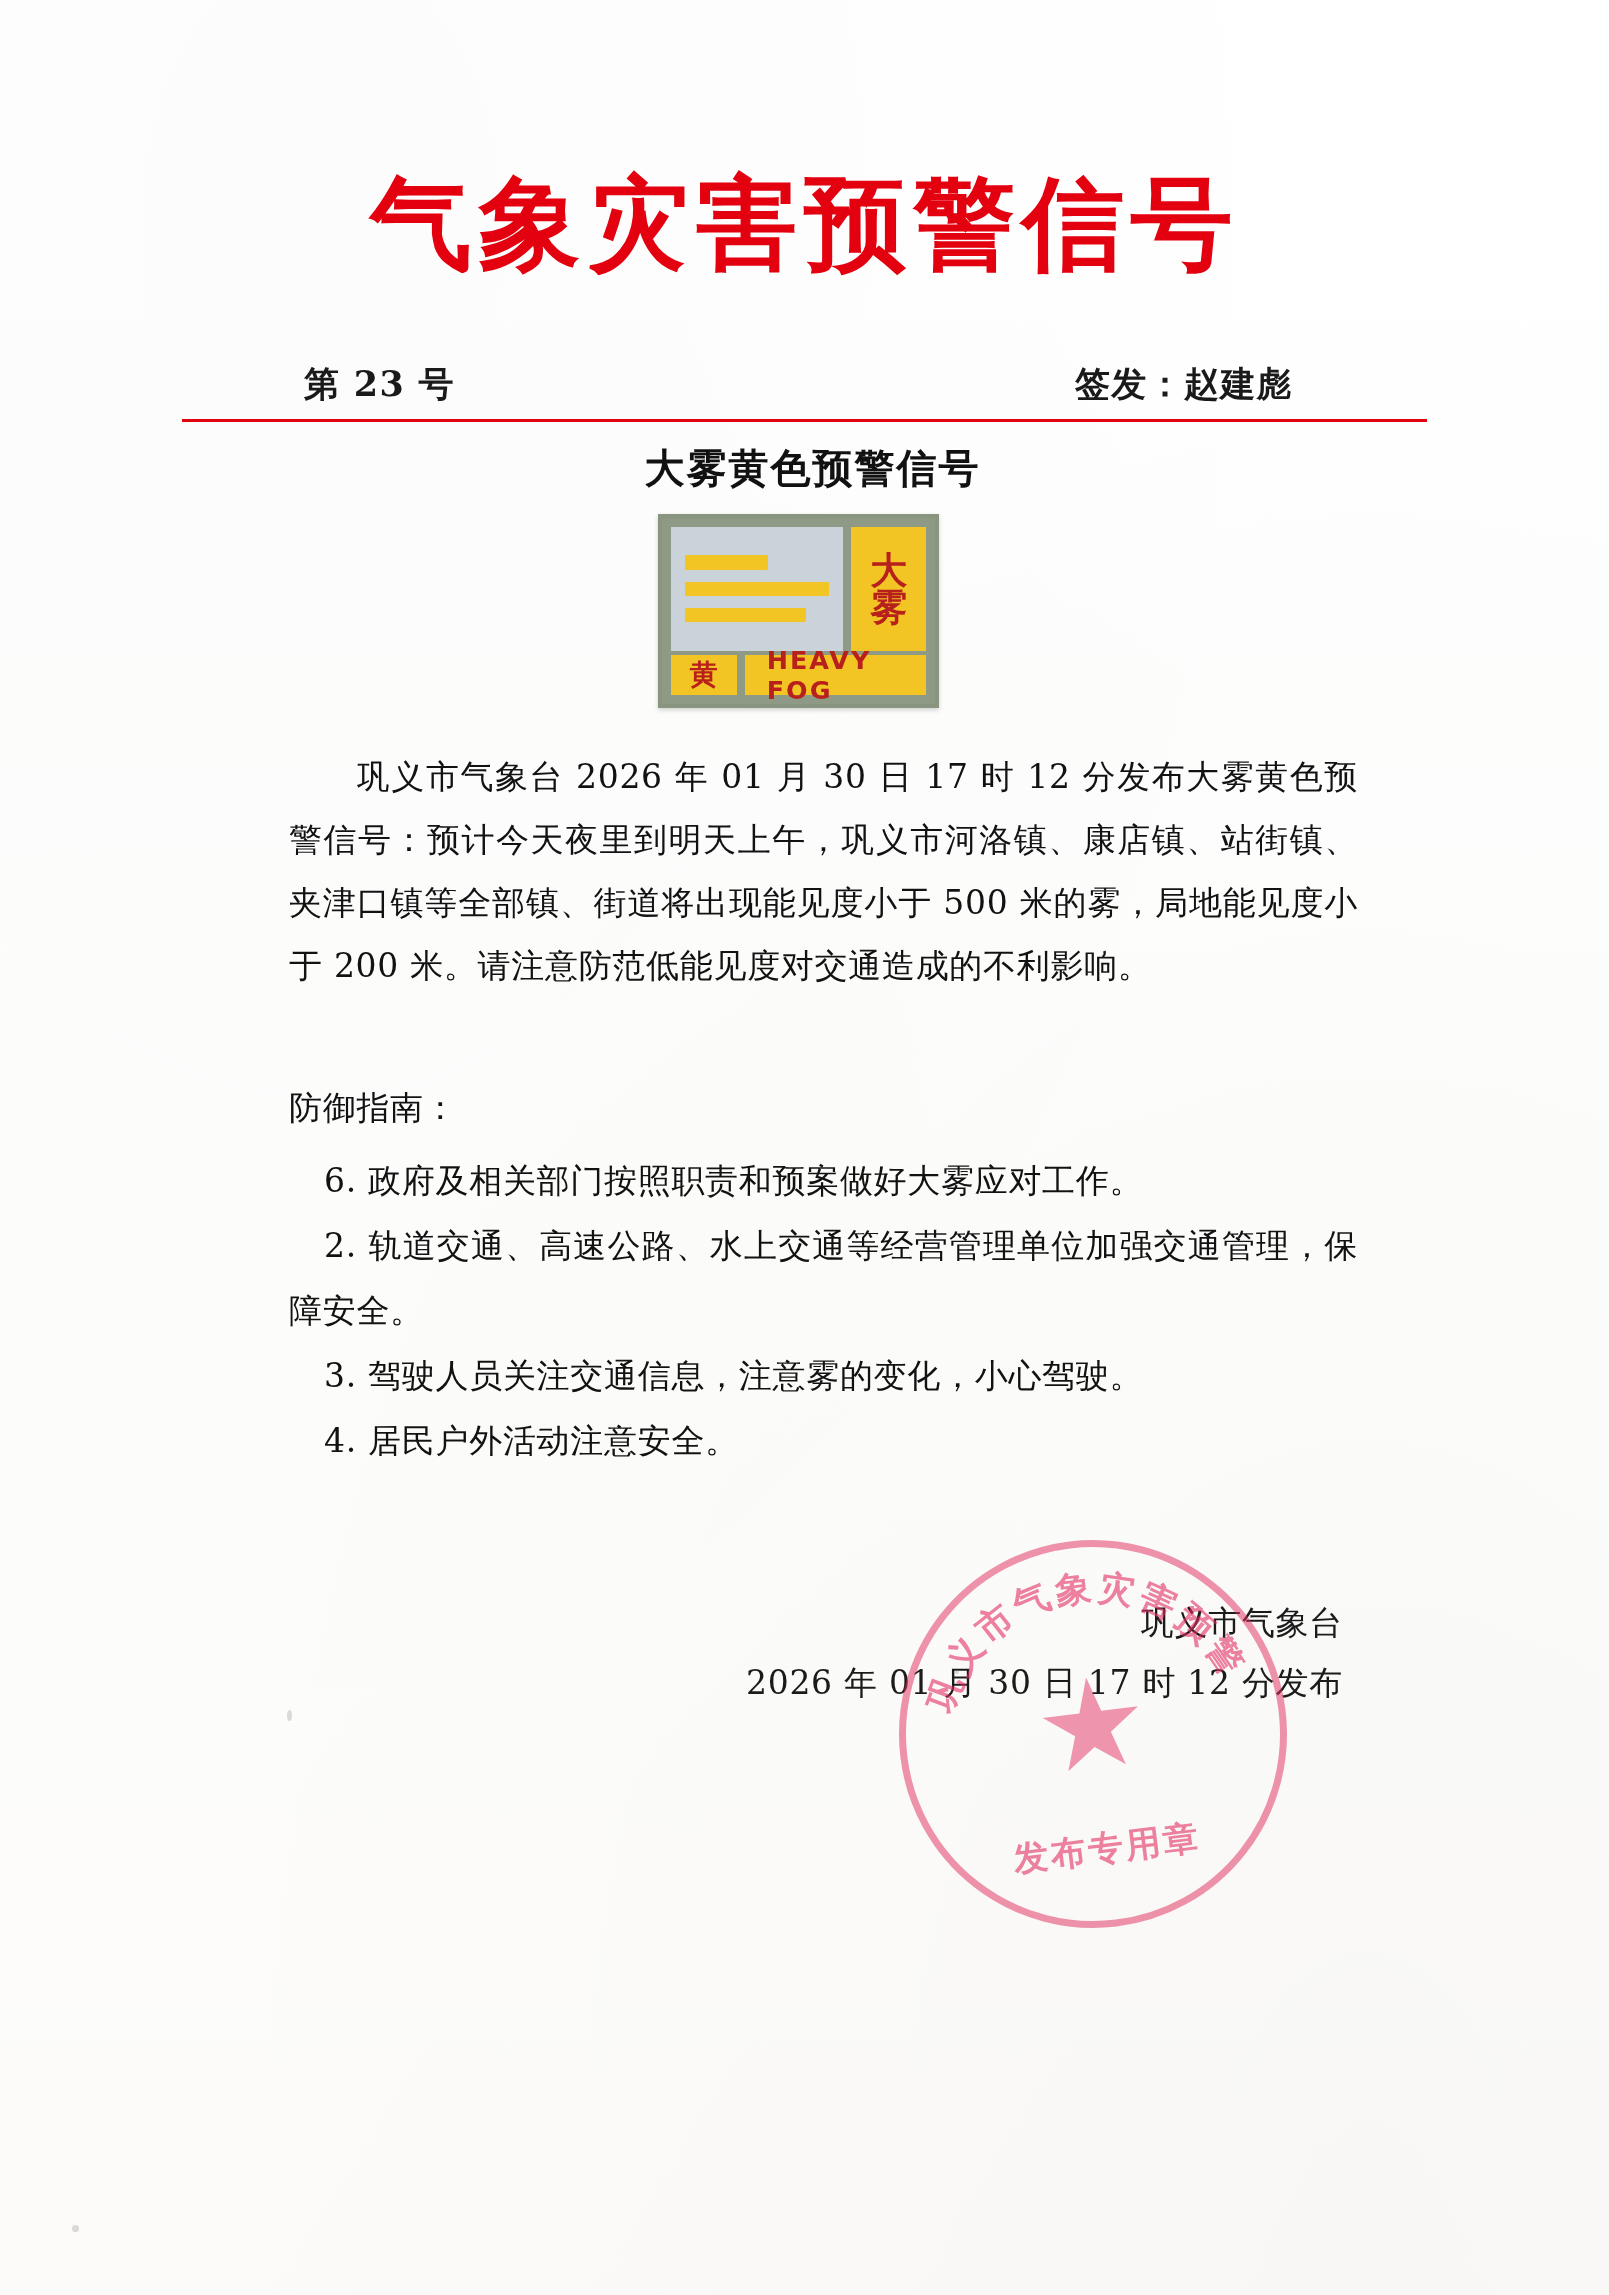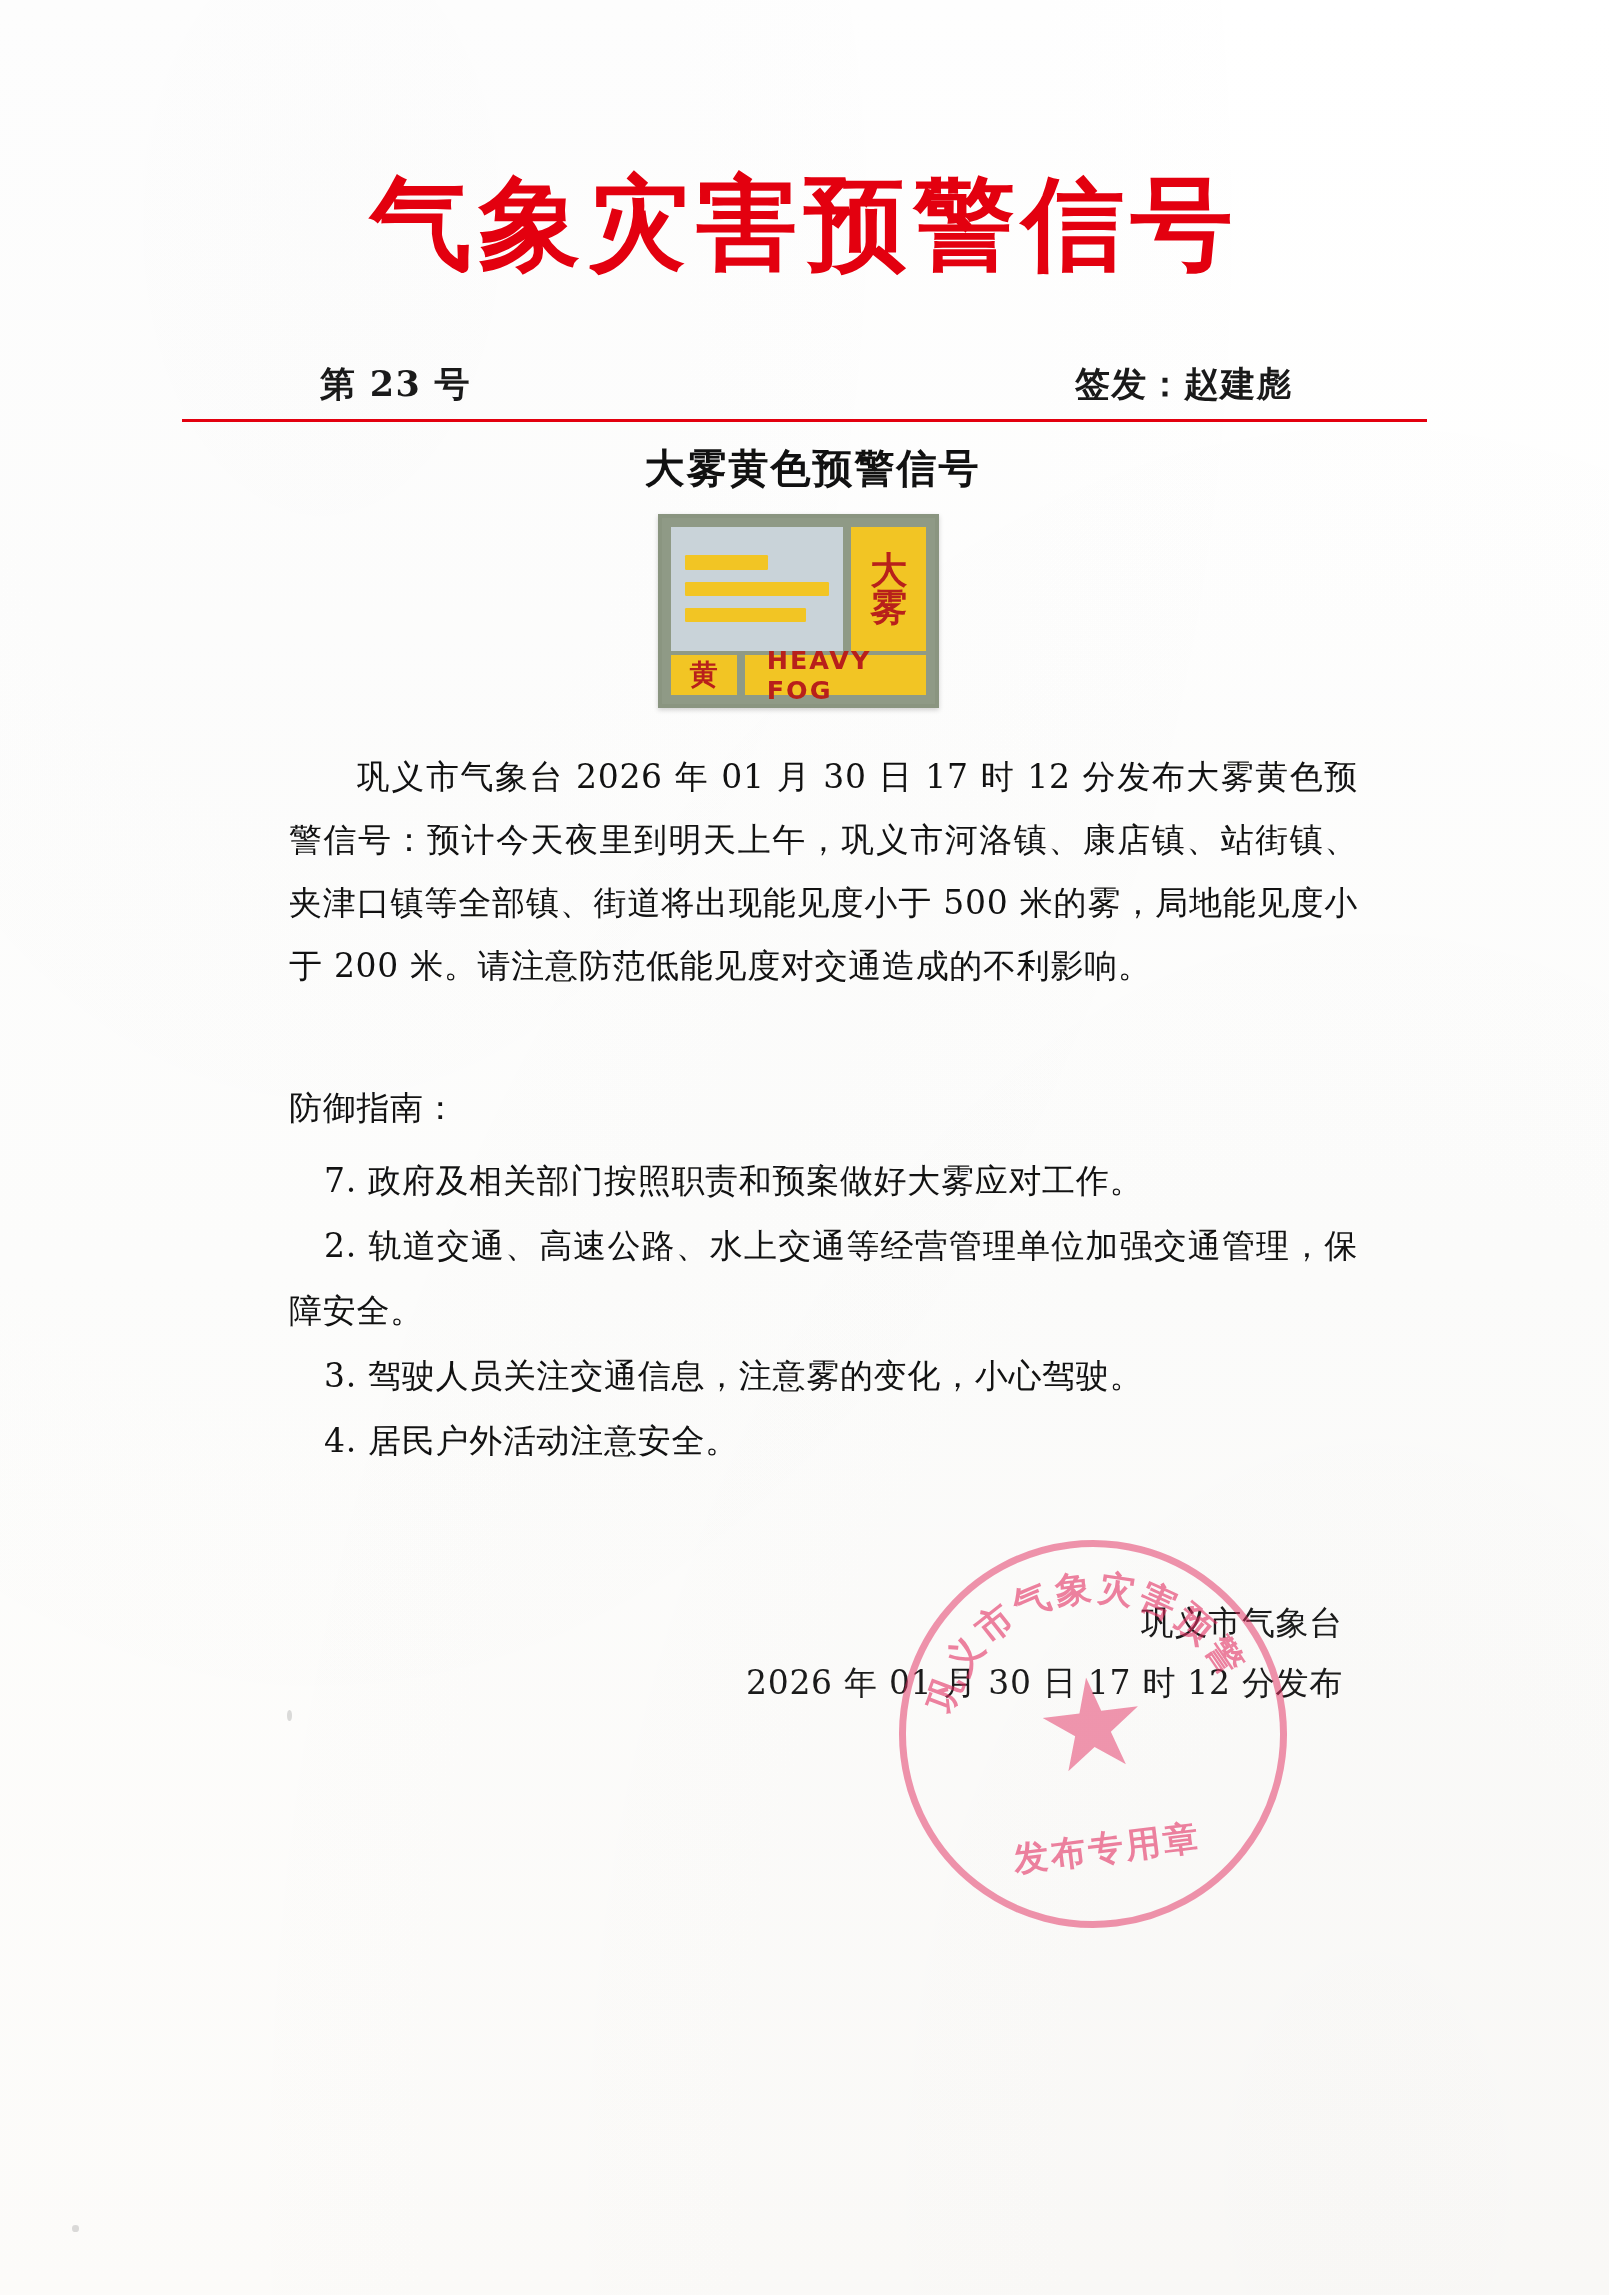--- a/index.html
+++ b/index.html
@@ -50,21 +50,20 @@
     font-family: "DejaVu Serif", serif;
     font-weight: 700;
     font-size: 35px;
     color: #1a1a1a;
   }
   .meta-no {
     position: absolute;
     left: 124px;
     top: 0;
     letter-spacing: 1.3px;
-    margin-left: 16px;
   }
   .meta-signer {
     position: absolute;
     left: 895px;
     top: 0;
     letter-spacing: 1.3px;
   }
   .divider {
     position: absolute;
     left: 182px;
@@ -314,21 +313,21 @@
       <div class="sign-en">HEAVY FOG</div>
     </div>
   </div>
 
   <div class="body-block" id="para-main">
     <span class="indent"></span><span>巩义市气象台 2026 年 01 月 30 日 17 时 12 分发布大雾黄色预警信号：预计今天夜里到明天上午，巩义市河洛镇、康店镇、站街镇、夹津口镇等全部镇、街道将出现能见度小于 500 米的雾，局地能见度小于 200 米。请注意防范低能见度对交通造成的不利影响。</span>
   </div>
 
   <div class="guide-label">防御指南：</div>
   <div class="guide-list">
-    <div class="guide-item">7. 政府及相关部门按照职责和预案做好大雾应对工作。</div>
+    <div class="guide-item">6. 政府及相关部门按照职责和预案做好大雾应对工作。</div>
     <div class="guide-item">2. 轨道交通、高速公路、水上交通等经营管理单位加强交通管理，保障安全。</div>
     <div class="guide-item">3. 驾驶人员关注交通信息，注意雾的变化，小心驾驶。</div>
     <div class="guide-item">4. 居民户外活动注意安全。</div>
   </div>
 
   <div class="sig-block">
     <div>巩义市气象台</div>
     <div>2026 年 01 月 30 日 17 时 12 分发布</div>
   </div>
 

